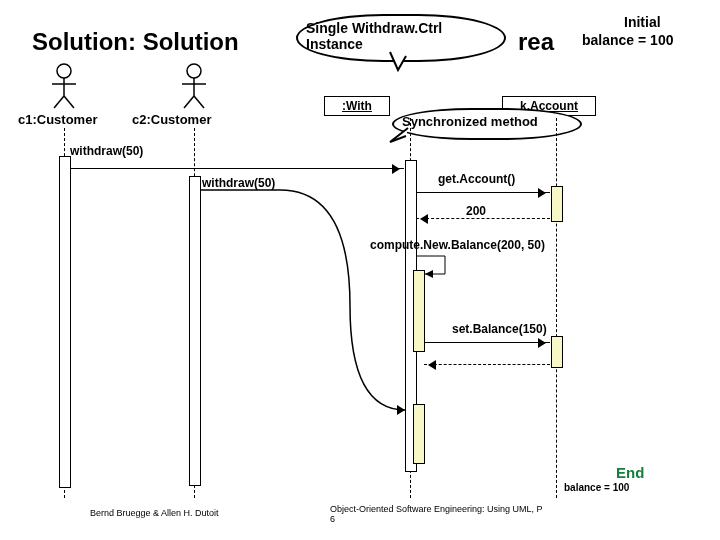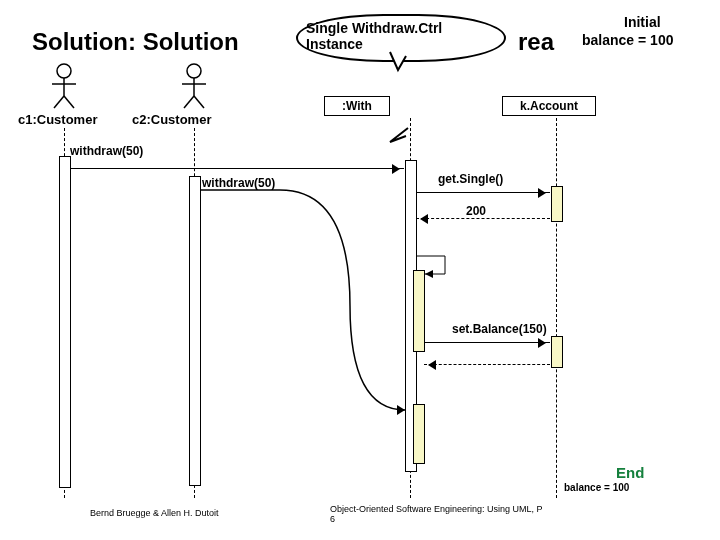--- a/index.html
+++ b/index.html
@@ -3,21 +3,21 @@
 <meta charset="utf-8">
 <style>
   html,body{margin:0;padding:0;width:720px;height:540px;background:#fff;font-family:Helvetica,Arial,sans-serif;overflow:hidden}
   .canvas{position:relative;width:720px;height:540px}
   .txt{position:absolute;white-space:nowrap}
   .title{font-weight:700;font-size:24px}
   .small{font-size:11px}
   .bold{font-weight:700}
   .lifeline{position:absolute;width:0;border-left:1px dashed #000}
   .objbox{position:absolute;border:1px solid #000;background:#fff;padding:2px 4px;font-size:12px;text-align:center}
-  .objbox .u{}
+  .objbox .u{text-decoration:underline}
   .stick{position:absolute}
   .activation{position:absolute;width:10px;background:#fff;border:1px solid #000}
   .activation.fill{background:#f8f7c6}
   .callout{position:absolute;background:#fff;border:2px solid #000;border-radius:50%/60%;padding:4px 8px;text-align:left;font-size:12px}
   .callout.big{font-size:14px;font-weight:400}
   .line{position:absolute;height:0;border-top:1px solid #000}
   .dashline{position:absolute;height:0;border-top:1px dashed #000}
   .arrowR:after{content:"";position:absolute;right:-1px;top:-5px;border:5px solid transparent;border-left:8px solid #000}
   .arrowL:after{content:"";position:absolute;left:-1px;top:-5px;border:5px solid transparent;border-right:8px solid #000}
   .msglabel{position:absolute;font-size:12px;background:transparent;}
@@ -60,20 +60,21 @@
         <line x1="16" y1="34" x2="6" y2="46" stroke="#000" stroke-width="1.5"></line>
         <line x1="16" y1="34" x2="26" y2="46" stroke="#000" stroke-width="1.5"></line>
       </svg>
   </div>
   <div class="txt bold small" style="left:18px;top:112px;font-size:13px">c1:Customer</div>
   <div class="txt bold small" style="left:132px;top:112px;font-size:13px">c2:Customer</div>
 
   <div class="objbox" style="left:324px;top:96px;width:56px"><span class="u bold">:With</span></div>
   <div class="objbox" style="left:502px;top:96px;width:84px"><span class="u bold">k.Account</span></div>
 
+  <div class="callout" style="left:392px;top:108px;width:170px;height:20px;border-width:2px;font-weight:700;font-size:13px">Synchronized method</div>
   <svg style="position:absolute;left:386px;top:126px" width="26" height="22">
       <polyline points="22,2 4,16 20,10" fill="#fff" stroke="#000" stroke-width="2"></polyline>
     </svg>
 
   <div class="lifeline" style="left:64px;top:128px;height:370px"></div>
   <div class="lifeline" style="left:194px;top:128px;height:370px"></div>
   <div class="lifeline" style="left:410px;top:118px;height:380px"></div>
   <div class="lifeline" style="left:556px;top:118px;height:380px"></div>
 
   <div class="activation" style="left:59px;top:156px;height:330px"></div>
@@ -82,26 +83,27 @@
 
   <div class="activation" style="left:189px;top:176px;height:308px"></div>
   <div class="msglabel bold" style="left:202px;top:176px">withdraw(50)</div>
   <svg style="position:absolute;left:200px;top:186px" width="220" height="230">
     <path d="M1,4 L80,4 Q150,4 150,120 Q150,224 205,224" fill="none" stroke="#000" stroke-width="1.5"></path>
     <polygon points="205,224 197,219 197,229" fill="#000"></polygon>
   </svg>
 
   <div class="activation" style="left:405px;top:160px;height:310px"></div>
 
-  <div class="msglabel bold" style="left:438px;top:172px">get.Single()</div>
+  <div class="msglabel bold" style="left:438px;top:172px">get.Account()</div>
   <div class="line arrowR" style="left:416px;top:192px;width:134px"></div>
   <div class="activation fill" style="left:551px;top:186px;height:34px"></div>
   <div class="dashline arrowL" style="left:416px;top:218px;width:134px"></div>
   <div class="msglabel bold" style="left:466px;top:204px">200</div>
 
+  <div class="msglabel bold" style="left:370px;top:238px">compute.New.Balance(200, 50)</div>
   <svg style="position:absolute;left:415px;top:254px" width="36" height="28">
     <path d="M1,2 L30,2 L30,20 L10,20" fill="none" stroke="#000" stroke-width="1"></path>
     <polygon points="10,20 18,16 18,24" fill="#000"></polygon>
   </svg>
   <div class="activation fill" style="left:413px;top:270px;height:80px"></div>
 
   <div class="msglabel bold" style="left:452px;top:322px">set.Balance(150)</div>
   <div class="line arrowR" style="left:424px;top:342px;width:126px"></div>
   <div class="activation fill" style="left:551px;top:336px;height:30px"></div>
   <div class="dashline arrowL" style="left:424px;top:364px;width:126px"></div>

